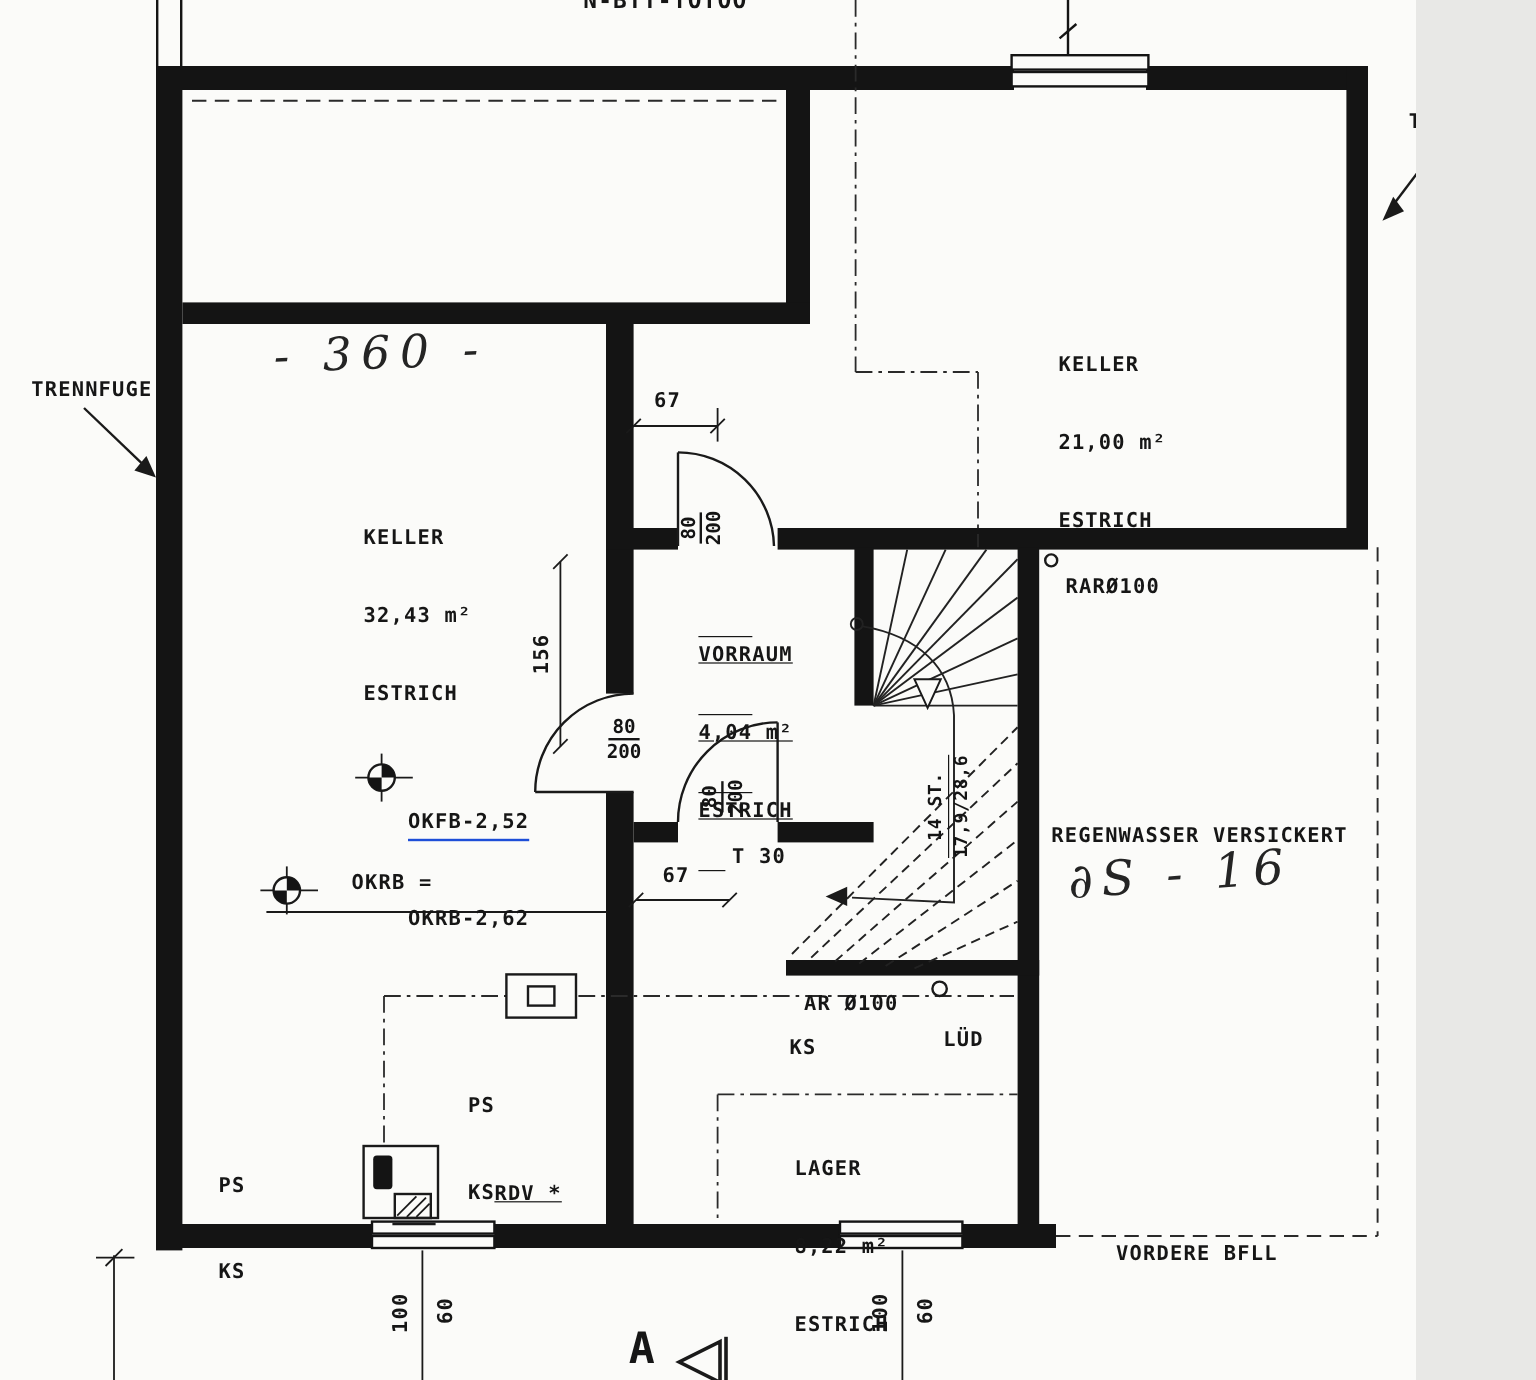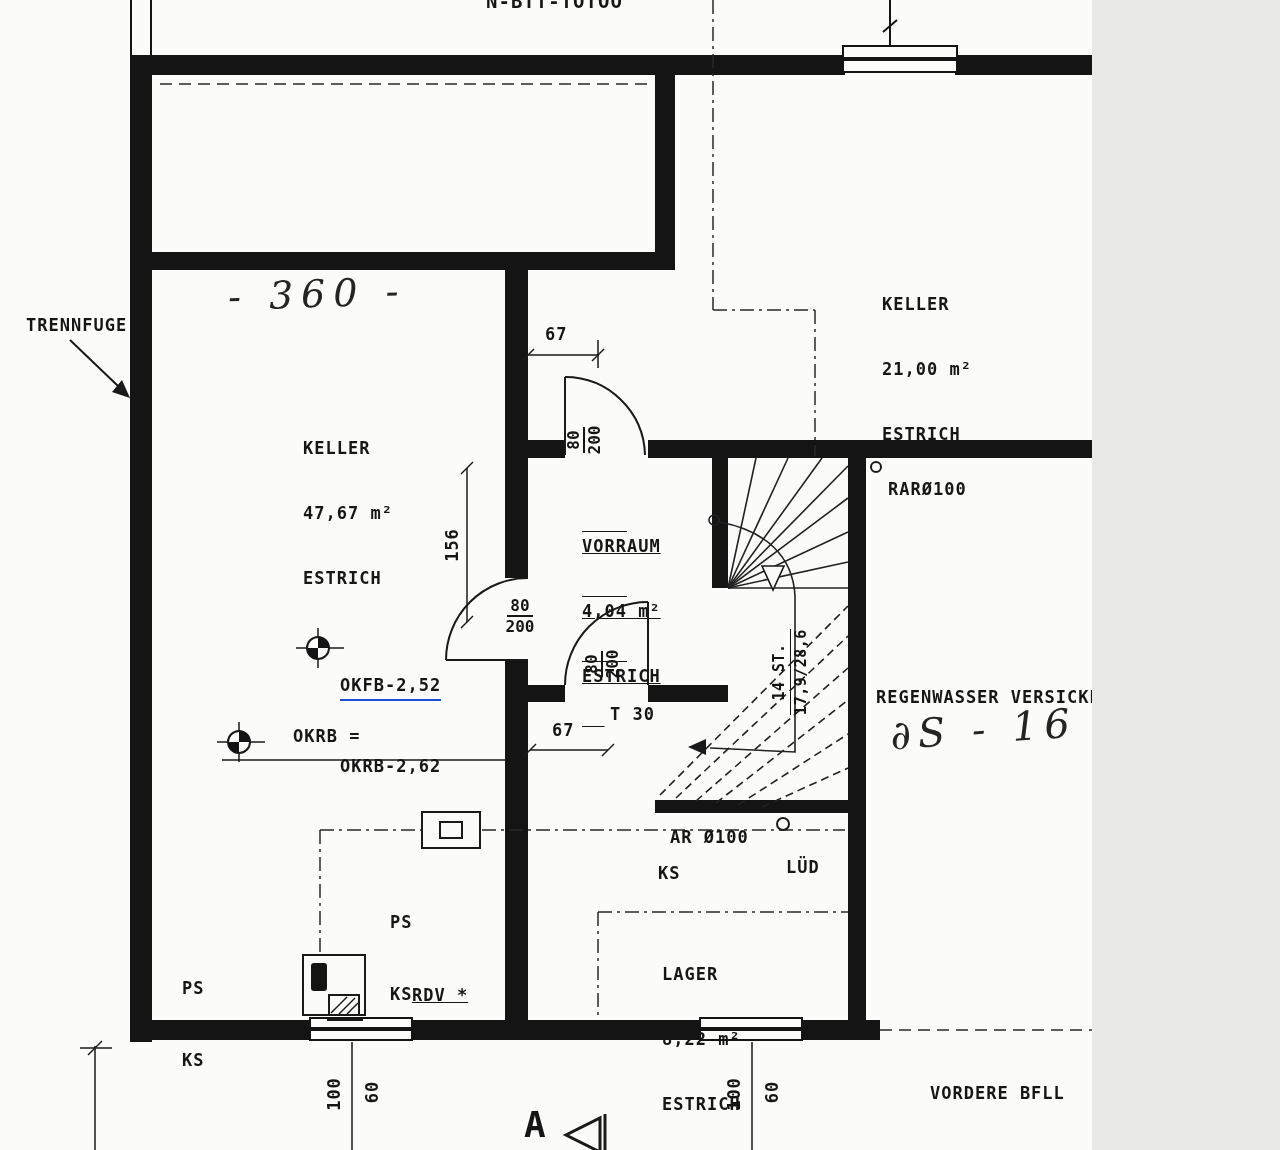--- a/index.html
+++ b/index.html
@@ -1,17 +1,17 @@
 <!DOCTYPE html>
 <html><head>
 <meta charset="utf-8">
 <style>
   html,body{margin:0;padding:0;background:#e8e8e6;}
   #canvas{
-    position:relative;width:1092px;height:1150px;overflow:hidden;
+    position:relative;width:1180px;height:1150px;overflow:hidden;
     background:#fbfbf9;
     font-family:"DejaVu Sans Mono","Liberation Mono",monospace;
     color:#141414;
   }
   svg{position:absolute;left:0;top:0;}
   .lbl{
     position:absolute;font-size:17px;font-weight:bold;letter-spacing:1px;
     white-space:pre;color:#161616;
   }
   .room .ln{line-height:25px;}
@@ -201,21 +201,21 @@
   <div class="lbl" style="left:26px;top:315px;">TRENNFUGE</div>
 
   <div class="lbl room" style="left:882px;top:252px;">
     <div class="ln">KELLER</div>
     <div class="ln">21,00 m²</div>
     <div class="ln">ESTRICH</div>
   </div>
 
   <div class="lbl room" style="left:303px;top:396px;">
     <div class="ln">KELLER</div>
-    <div class="ln">47,67 m²</div>
+    <div class="ln">32,43 m²</div>
     <div class="ln">ESTRICH</div>
   </div>
 
   <div class="lbl room" style="left:582px;top:494px;text-decoration:underline;">
     <div class="ln">VORRAUM</div>
     <div class="ln">4,04 m²</div>
     <div class="ln">ESTRICH</div>
   </div>
 
   <div class="lbl room" style="left:662px;top:922px;">
@@ -280,17 +280,17 @@
   <div class="lbl" style="left:182px;top:928px;line-height:24px;">
     <div>PS</div>
     <div>KS</div>
   </div>
 
   <div class="lbl" style="left:876px;top:630px;line-height:27px;">
     <div>REGENWASSER VERSICKERT</div>
   </div>
 
   <div class="lbl" style="left:412px;top:985px;text-decoration:underline;">RDV *</div>
-  <div class="lbl" style="left:930px;top:1035px;margin-top:48px;">VORDERE BFLL</div>
+  <div class="lbl" style="left:930px;top:1035px;">VORDERE BFLL</div>
 
   <div class="lbl" style="left:524px;top:1104px;font-size:36px;">A</div>
 
 </div>
 
 </body></html>

